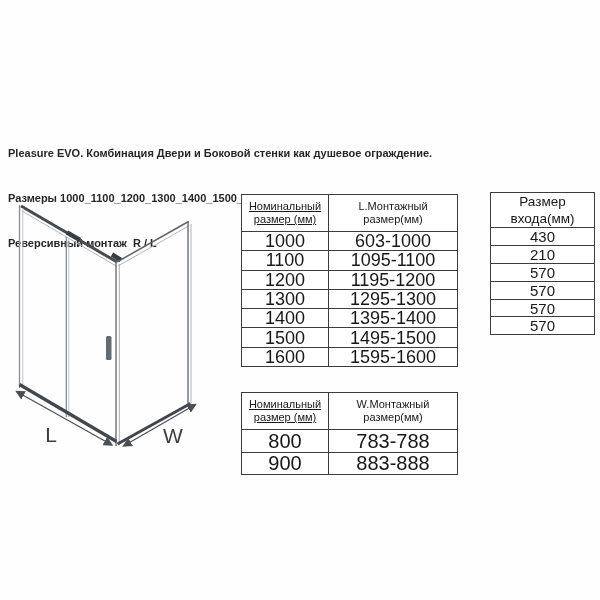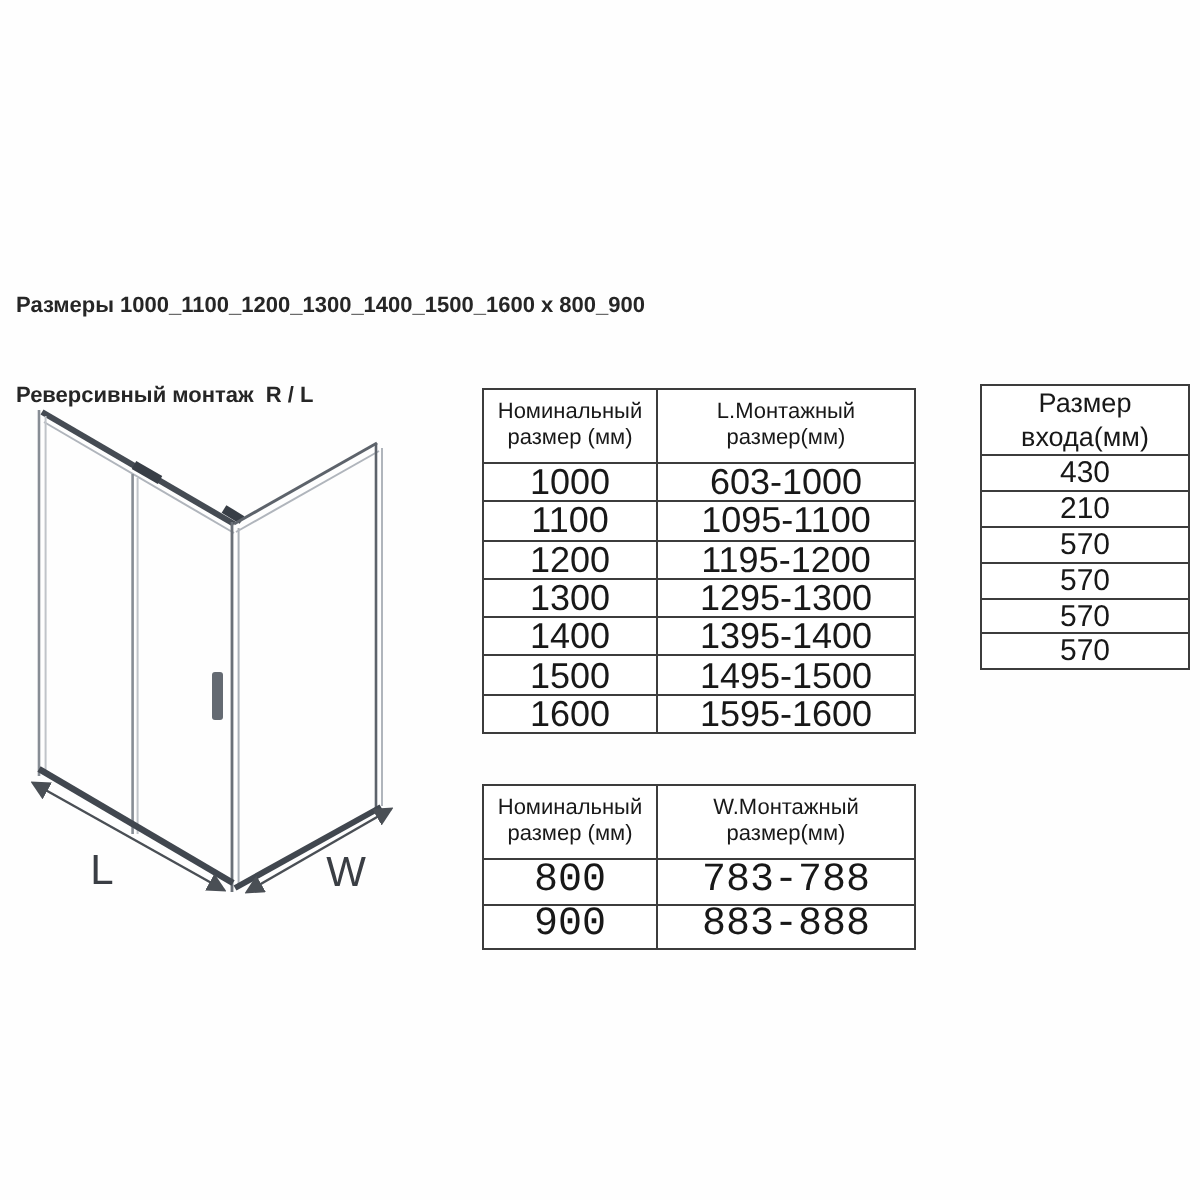--- a/index.html
+++ b/index.html
@@ -28,40 +28,41 @@
   #t-length{left:241px;top:194px;width:216px;}
   #t-length col.c1{width:87px;}
   #t-length col.c2{width:129px;}
   #t-length tr.hd{height:37px;}
   #t-length tr.dr{height:19.3px;}
   
   #t-width{left:241px;top:392px;width:216px;}
   #t-width col.c1{width:87px;}
   #t-width col.c2{width:129px;}
   #t-width tr.hd{height:37px;}
-  #t-width tr.dr{height:22.5px;font-family:Liberation Mono, monospace;}
+  #t-width tr.dr{height:22.5px;}
   
   #t-entry{left:490px;top:192px;width:105px;}
   #t-entry tr.hd{height:32px;}
   #t-entry tr.dr{height:17.9px;}
 
   .hdcell{font-size:11px;font-weight:normal;line-height:13px;color:#222;}
-  .hd-left{text-align:left;padding-left:5px;}
+  .hd-left{text-align:left;padding-left:5px;text-decoration:underline;}
   .hdcell .wrapbox{max-width:82px;margin:0 auto;}
   #t-entry .hdcell{font-size:13.5px;line-height:17px;}
   #t-entry .wrapbox{max-width:80px;margin:0 auto;}
 
   #t-length td.num{font-size:18px;line-height:1;letter-spacing:0;margin-top:34px;}
   #t-width td.num{font-size:20px;line-height:1;}
   #t-entry td.num{font-size:15px;line-height:1;}
 </style>
 </head>
 <body>
 
 <div class="hdr">
+  <div>Pleasure EVO. Комбинация Двери и Боковой стенки как душевое ограждение.</div>
   <div>Размеры 1000_1100_1200_1300_1400_1500_1600 x 800_900</div>
   <div>Реверсивный монтаж  R / L</div>
 </div>
 
 <svg class="diag" width="235" height="290" viewBox="0 0 235 290">
   <defs>
     <marker id="ah" viewBox="0 0 10 10" refX="8.5" refY="5" markerWidth="8" markerHeight="8" orient="auto-start-reverse">
       <path d="M0,0 L10,5 L0,10 z" fill="#4a4f55"></path>
     </marker>
   </defs>

